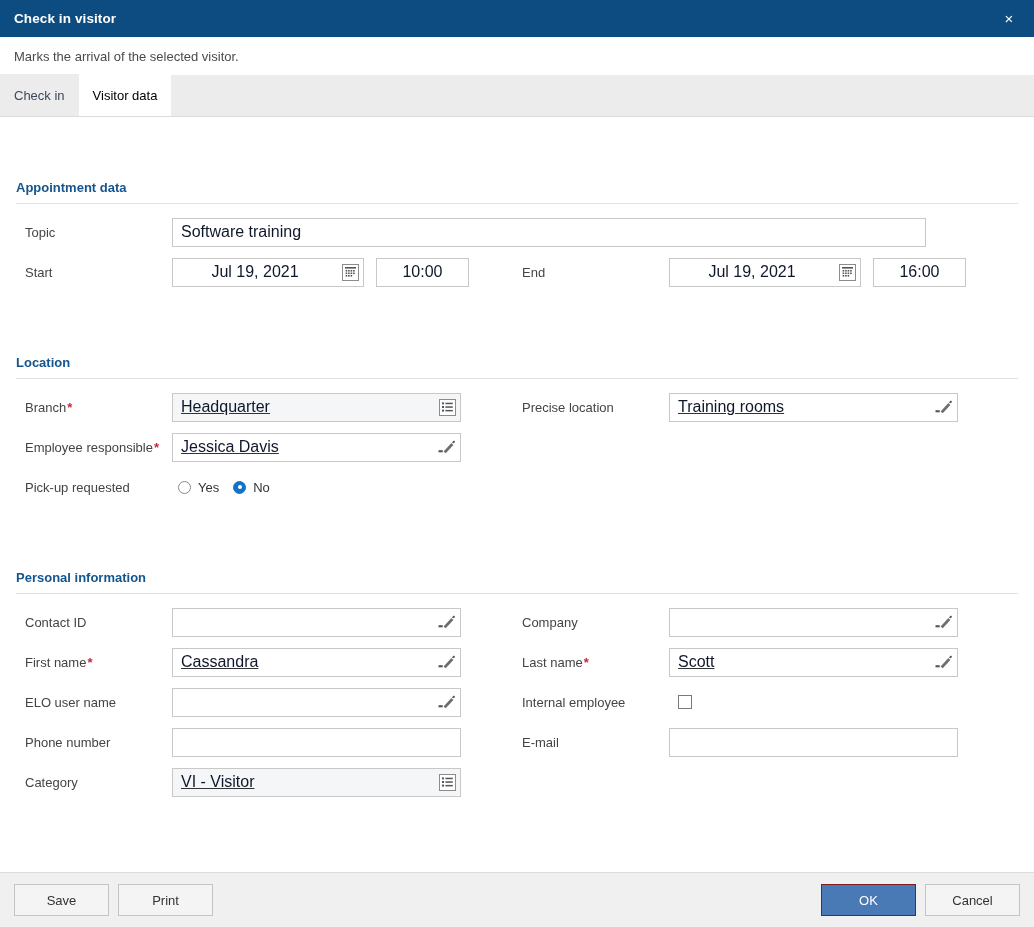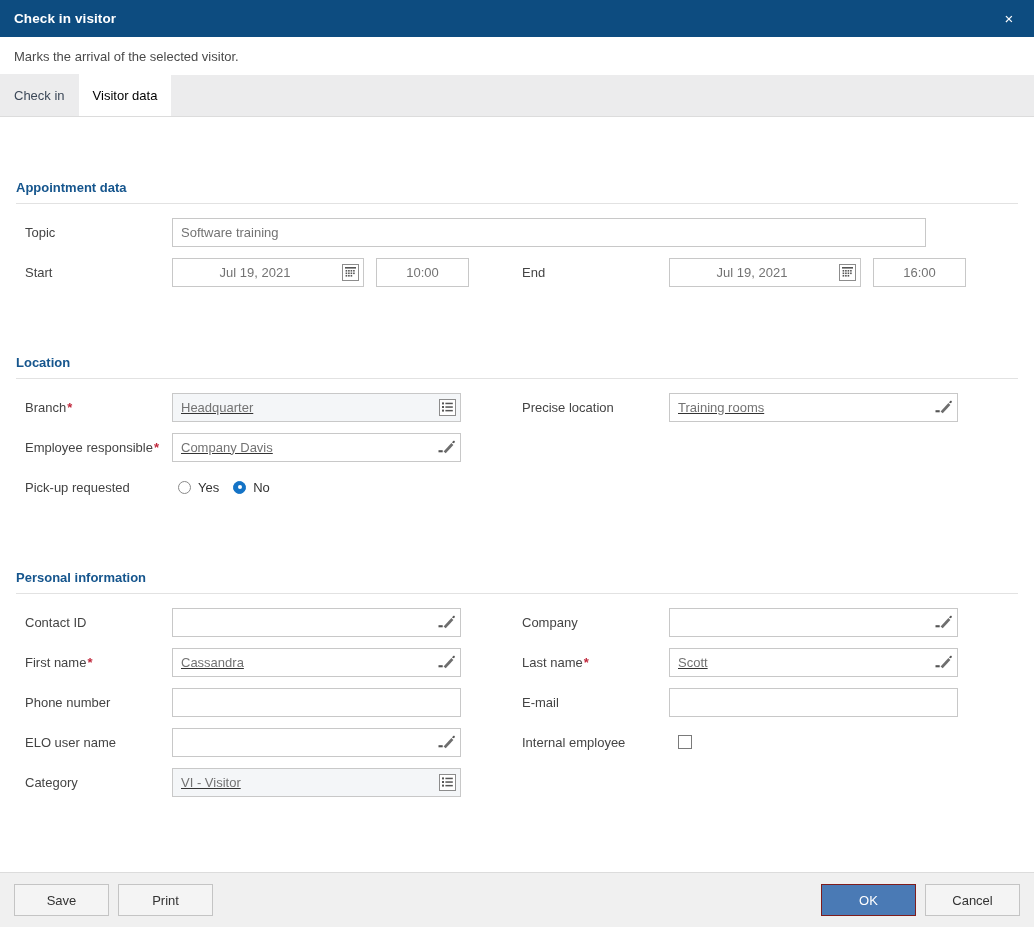--- a/index.html
+++ b/index.html
@@ -153,22 +153,22 @@
     background: #ffffff;
     box-sizing: border-box;
     display: flex;
     align-items: center;
     cursor: text;
   }
   .input.readonly {
     background: #f4f6f8;
   }
   .input .val {
-    font-size: 13px;
-    color: #737373;
+    font-size: 16px;
+    color: #0f172a;
     padding-left: 8px;
     flex: 1;
     white-space: nowrap;
     overflow: hidden;
   }
   .input .val.center {
     text-align: center;
     padding-left: 0;
     padding-right: 0;
   }
@@ -431,21 +431,21 @@
           </div>
         </div>
       </div>
 
       <div class="row">
         <div class="col col-left">
           <div class="fld-label">
             <span>Employee responsible</span><span class="req">*</span>
           </div>
           <div class="input w-std">
-            <span class="val">Company Davis</span>
+            <span class="val">Jessica Davis</span>
             <span class="in-icon">
               <svg class="pencil" viewBox="0 0 18 16">
                 <rect x="0.5" y="11.2" width="4.2" height="2.1" fill="#555555"></rect>
                 <path d="M5.6 12.6 L13.4 4.0 L15.4 5.9 L7.7 14.3 Z" fill="#6e6e6e"></path>
                 <path d="M13.9 3.4 L15.2 2.1 C15.6 1.7 16.2 1.7 16.6 2.1 C17.0 2.5 17.0 3.1 16.6 3.5 L15.9 4.3 Z" fill="#555555"></path>
               </svg>
             </span>
           </div>
         </div>
         <div class="col col-right"></div>
@@ -530,50 +530,50 @@
                 <path d="M5.6 12.6 L13.4 4.0 L15.4 5.9 L7.7 14.3 Z" fill="#6e6e6e"></path>
                 <path d="M13.9 3.4 L15.2 2.1 C15.6 1.7 16.2 1.7 16.6 2.1 C17.0 2.5 17.0 3.1 16.6 3.5 L15.9 4.3 Z" fill="#555555"></path>
               </svg>
             </span>
           </div>
         </div>
       </div>
 
       <div class="row">
         <div class="col col-left">
-          <div class="fld-label">Phone number</div>
-          <div class="input w-std">
-            <span class="val"></span>
-          </div>
-        </div>
-        <div class="col col-right">
-          <div class="fld-label">E-mail</div>
-          <div class="input w-std">
-            <span class="val"></span>
-          </div>
-        </div>
-      </div>
-
-      <div class="row">
-        <div class="col col-left">
           <div class="fld-label">ELO user name</div>
           <div class="input w-std">
             <span class="val"></span>
             <span class="in-icon">
               <svg class="pencil" viewBox="0 0 18 16">
                 <rect x="0.5" y="11.2" width="4.2" height="2.1" fill="#555555"></rect>
                 <path d="M5.6 12.6 L13.4 4.0 L15.4 5.9 L7.7 14.3 Z" fill="#6e6e6e"></path>
                 <path d="M13.9 3.4 L15.2 2.1 C15.6 1.7 16.2 1.7 16.6 2.1 C17.0 2.5 17.0 3.1 16.6 3.5 L15.9 4.3 Z" fill="#555555"></path>
               </svg>
             </span>
           </div>
         </div>
         <div class="col col-right">
           <div class="fld-label">Internal employee</div>
           <span class="checkbox"></span>
+        </div>
+      </div>
+
+      <div class="row">
+        <div class="col col-left">
+          <div class="fld-label">Phone number</div>
+          <div class="input w-std">
+            <span class="val"></span>
+          </div>
+        </div>
+        <div class="col col-right">
+          <div class="fld-label">E-mail</div>
+          <div class="input w-std">
+            <span class="val"></span>
+          </div>
         </div>
       </div>
 
       <div class="row">
         <div class="col col-left">
           <div class="fld-label">Category</div>
           <div class="input w-std readonly">
             <span class="val">VI - Visitor</span>
             <span class="in-icon">
               <span class="boxicon">

